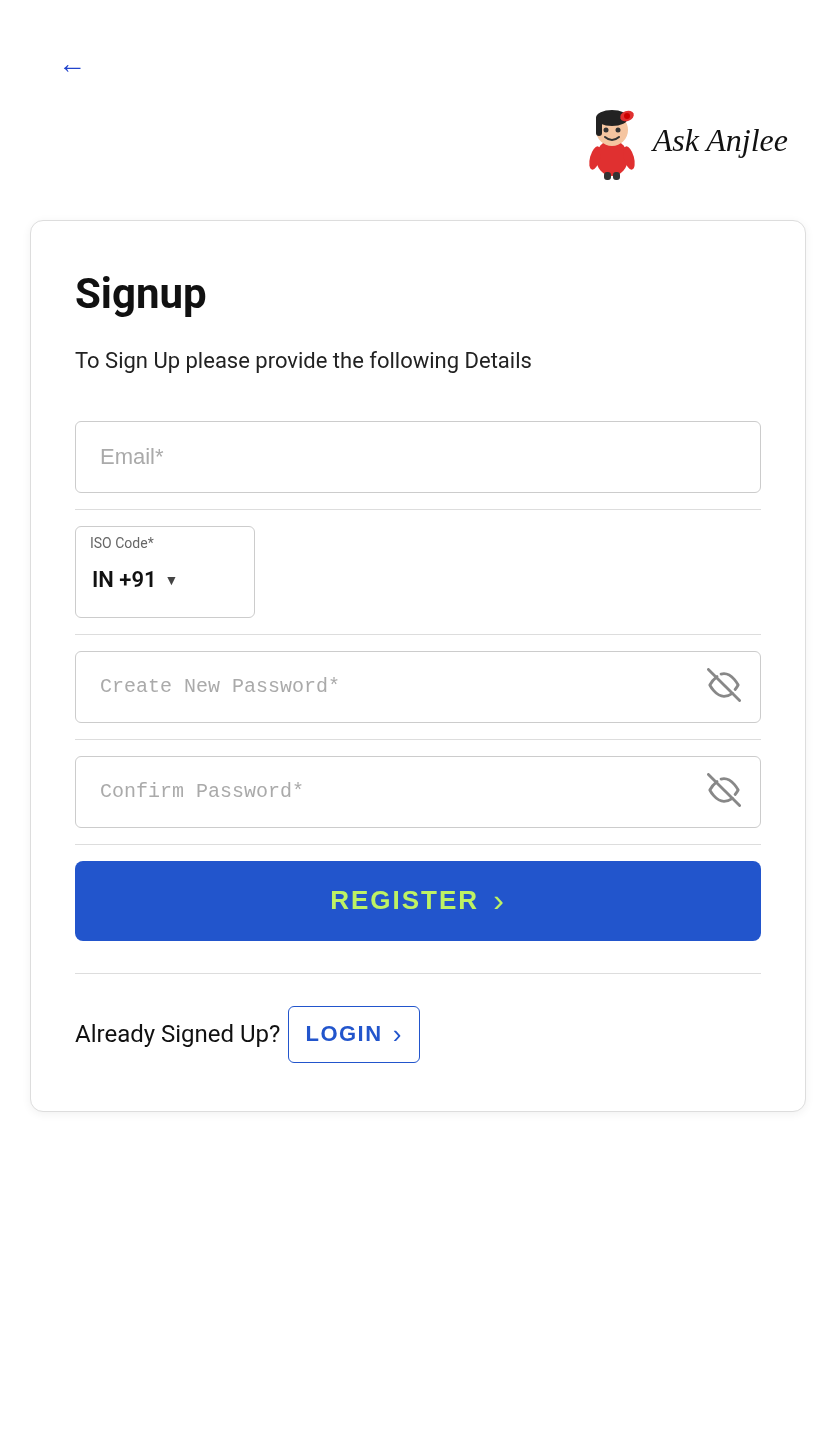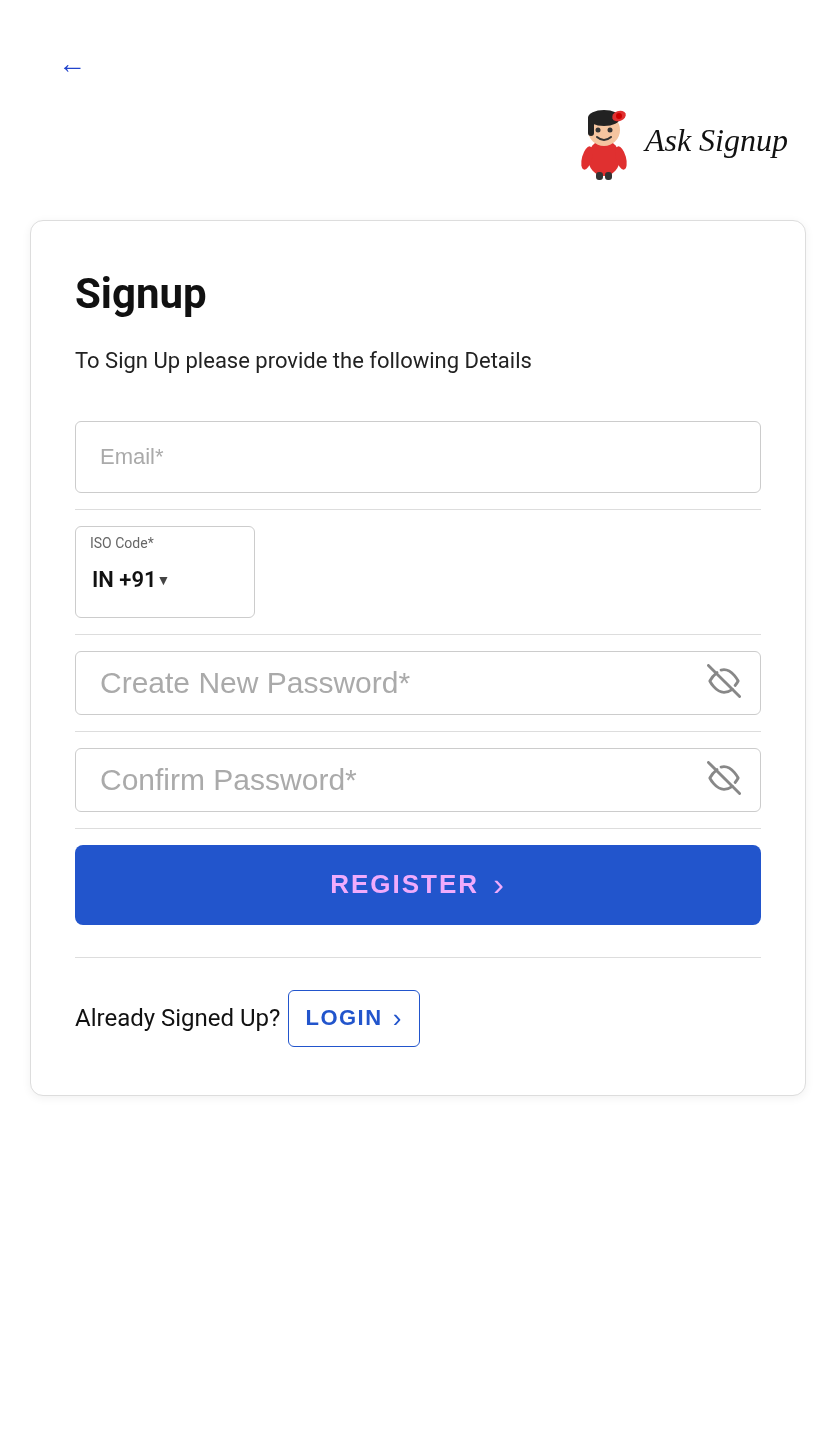--- a/index.html
+++ b/index.html
@@ -137,21 +137,21 @@
       font-size: 14px;
       color: #666;
       position: absolute;
       top: 8px;
       left: 14px;
     }
 
     .iso-value-row {
       display: flex;
       align-items: center;
-      gap: 0;
+      gap: 8px;
       margin-top: 16px;
     }
 
     .iso-value {
       font-size: 22px;
       font-weight: 600;
       color: #111;
     }
 
     .dropdown-arrow {
@@ -176,28 +176,29 @@
     }
 
     
     .password-wrapper {
       position: relative;
       width: 100%;
     }
 
     .password-input {
       width: 100%;
-      height: 64px;
+      height: 72px;
       border: 1.5px solid #ccc;
       border-radius: 6px;
       padding: 0 70px 0 24px;
-      font-size: 30px;
+      font-size: 20px;
       color: #999;
       outline: none;
       background: #fff;
+      font-family: Liberation Mono, monospace;
     }
 
     .password-input::placeholder {
       color: #aaa;
     }
 
     .eye-icon {
       position: absolute;
       right: 20px;
       top: 50%;
@@ -211,21 +212,21 @@
       height: 34px;
     }
 
     
     .register-btn {
       width: 100%;
       height: 80px;
       background: #2255cc;
       border: none;
       border-radius: 8px;
-      color: #f0abfc;
+      color: #bef264;
       font-size: 26px;
       font-weight: 700;
       letter-spacing: 2px;
       cursor: pointer;
       display: flex;
       align-items: center;
       justify-content: center;
       gap: 14px;
       margin-top: 8px;
     }
@@ -296,21 +297,21 @@
       <circle cx="41" cy="30" r="2.5" fill="#333"></circle>
 
       <path d="M28 37 Q35 43 42 37" stroke="#333" stroke-width="2" fill="none" stroke-linecap="round"></path>
 
       <ellipse cx="18" cy="58" rx="5" ry="12" fill="#e03030" transform="rotate(15 18 58)"></ellipse>
       <ellipse cx="52" cy="58" rx="5" ry="12" fill="#e03030" transform="rotate(-15 52 58)"></ellipse>
 
       <rect x="27" y="72" width="7" height="8" rx="3" fill="#333"></rect>
       <rect x="36" y="72" width="7" height="8" rx="3" fill="#333"></rect>
     </svg>
-    <span class="logo-text">Ask Signup</span>
+    <span class="logo-text">Ask Anjlee</span>
   </div>
 
   <div class="card">
 
     <h1 class="signup-title">Signup</h1>
     <p class="signup-subtitle">To Sign Up please provide the following Details</p>
 
     <div class="form-group">
       <input class="input-field" type="email" placeholder="Email*" style="">
     </div>

